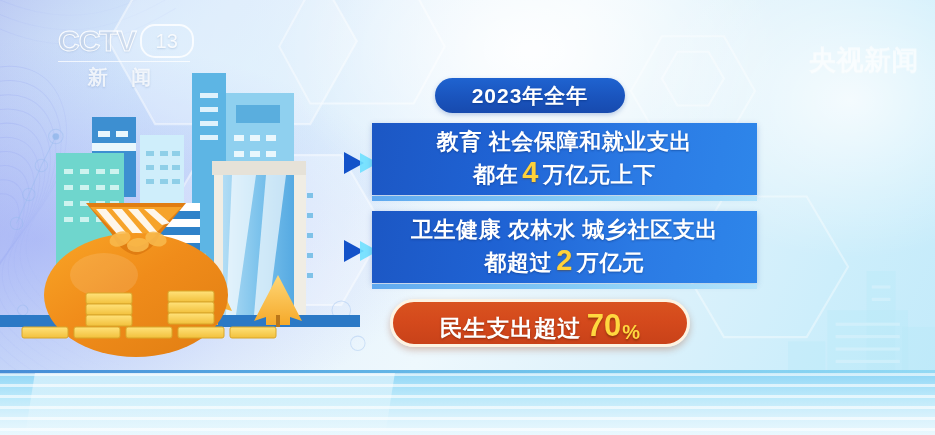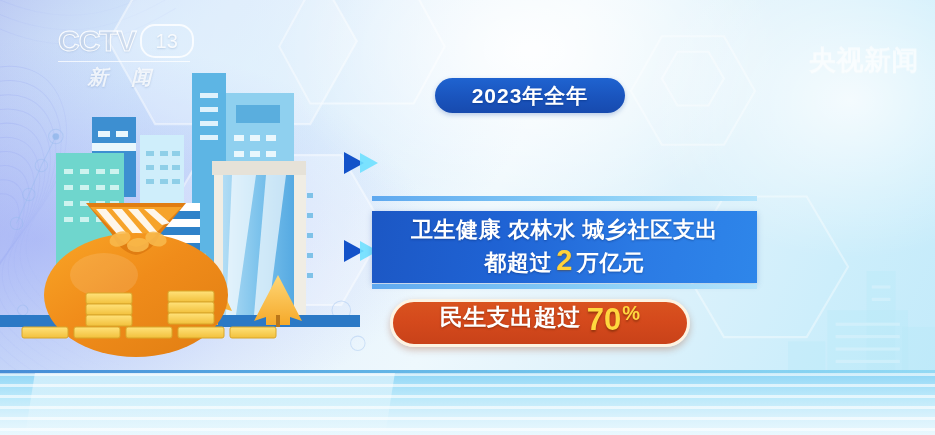--- a/index.html
+++ b/index.html
@@ -74,21 +74,20 @@
     border:2px solid rgba(255,255,255,.8);
     font-size:20px;font-weight:400;letter-spacing:0;
     -webkit-text-stroke:0;color:rgba(255,255,255,.85);
   }
   .cctv-rule{
     margin:3px 0 2px 0;height:1px;background:rgba(255,255,255,.75);
   }
   .cctv-row2{
     font-size:20px;font-weight:700;letter-spacing:9px;text-align:center;
     color:rgba(255,255,255,.78);
-    font-style:italic;
   }
   .cctv-cn{
     position:absolute;right:48px;top:42px;
     font-size:27px;font-weight:700;letter-spacing:.5px;
     color:rgba(255,255,255,.52);
     text-shadow:0 1px 1px rgba(255,255,255,.35);
     pointer-events:none;
   }
 
   
@@ -135,21 +134,21 @@
     text-shadow:0 1px 2px rgba(110,60,0,.5);
   }
 
   .highlight-pill{
     margin:7px 0 0 45px;
     width:300px;height:48px;border-radius:24px;
     background:linear-gradient(180deg,#d9531f 0%,#d4491c 48%,#c94219 100%);
     border:3px solid #fdf3e2;
     box-sizing:border-box;
     box-shadow:0 3px 7px rgba(150,60,20,.3);
-    display:flex;align-items:flex-start;justify-content:center;
+    display:flex;align-items:flex-end;justify-content:center;
   }
   .highlight-pill .txt{
     color:#ffffff;font-size:23px;font-weight:700;letter-spacing:.5px;
     text-shadow:0 1px 2px rgba(90,25,0,.5);
   }
   .highlight-pill .num{
     color:#ffd83f;font-size:31px;font-weight:800;padding-left:6px;
     text-shadow:0 2px 2px rgba(110,40,0,.55);
   }
   .highlight-pill .pct{
@@ -427,20 +426,26 @@
 
     <div class="title-pill">
       <span>2023年全年</span>
     </div>
 
     <div class="stat-row">
       <svg class="arrow-marker" viewBox="0 0 34 24">
         <polygon points="0,1 20,12 0,23" fill="#1352c9"></polygon>
         <polygon points="16,2 34,12 16,22" fill="#6fe0ff" opacity=".9"></polygon>
       </svg>
+      <div class="stat-box">
+        <div class="stat-line">教育 社会保障和就业支出</div>
+        <div class="stat-line">
+          <span>都在</span><span class="num">4</span><span>万亿元上下</span>
+        </div>
+      </div>
       <div class="stat-underline"></div>
     </div>
 
     <div class="stat-row">
       <svg class="arrow-marker" viewBox="0 0 34 24">
         <polygon points="0,1 20,12 0,23" fill="#1352c9"></polygon>
         <polygon points="16,2 34,12 16,22" fill="#6fe0ff" opacity=".9"></polygon>
       </svg>
       <div class="stat-box">
         <div class="stat-line">卫生健康 农林水 城乡社区支出</div>

